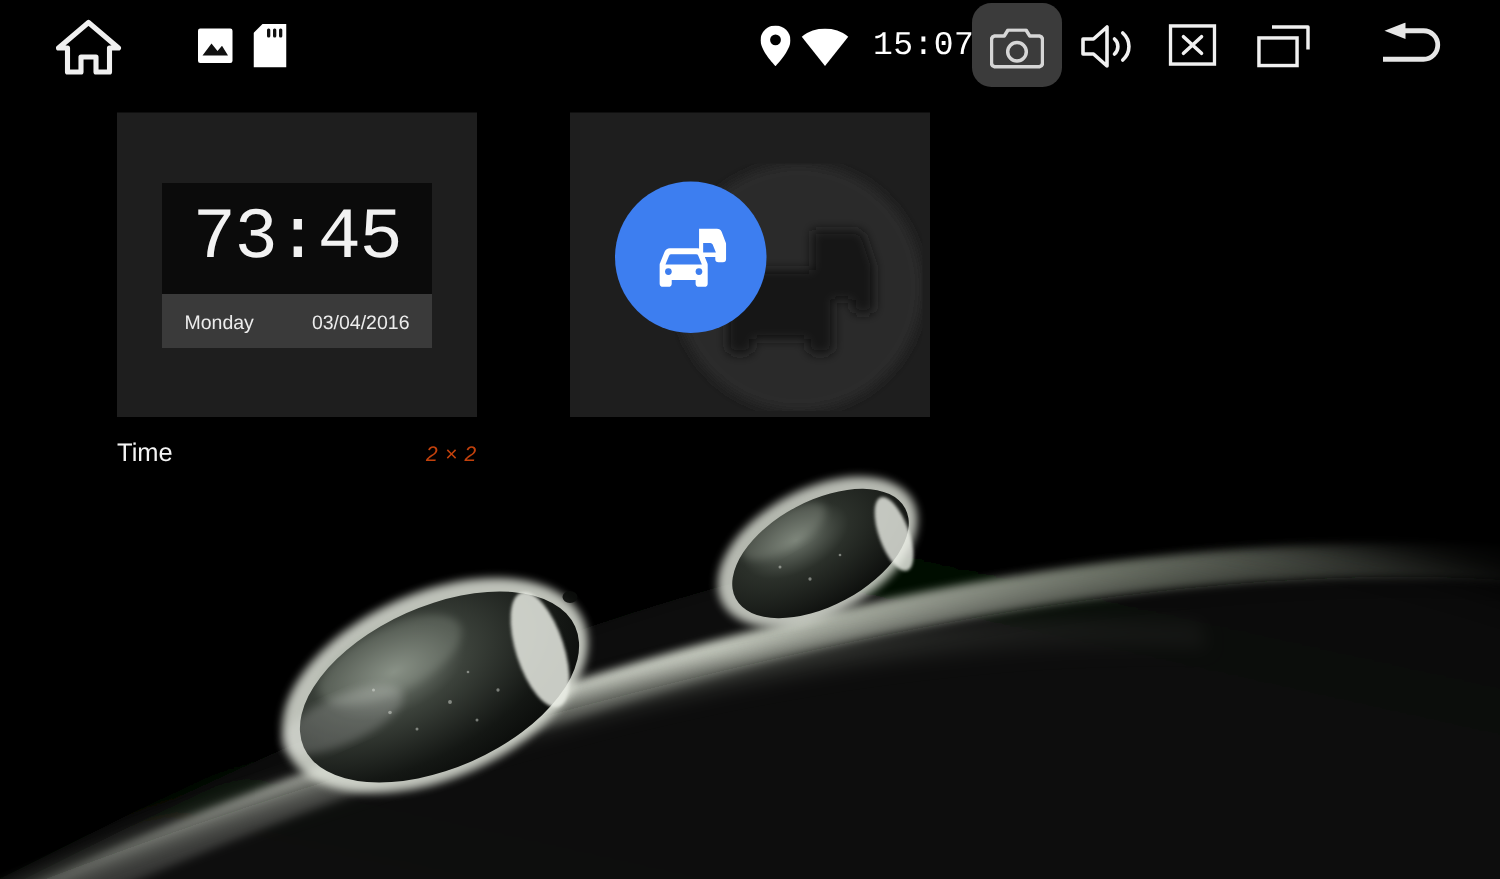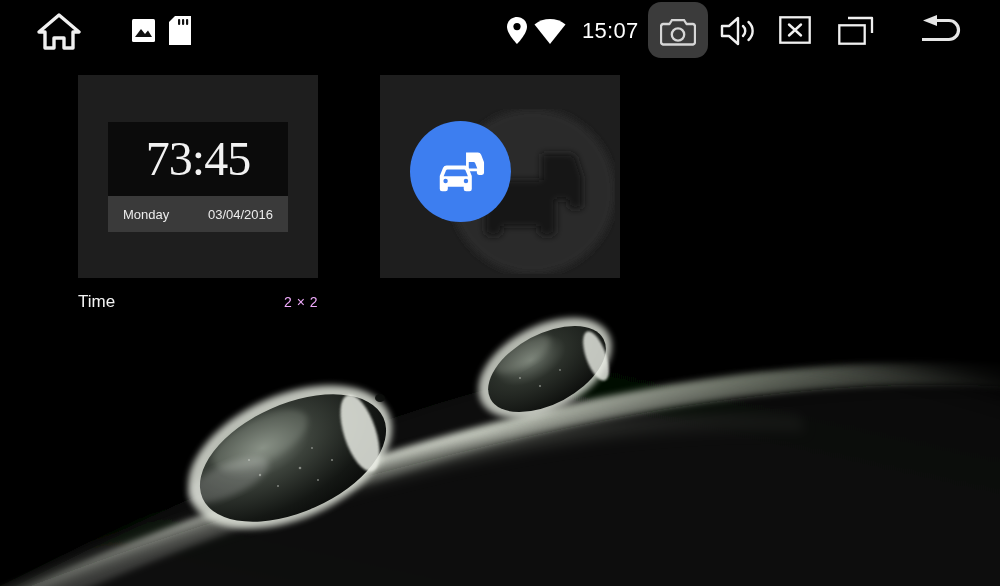--- a/index.html
+++ b/index.html
@@ -42,20 +42,21 @@
   }
   #clock-text {
     position:absolute;
     left:582px; top:18px;
     width:62px;
     font-size:22px;
     color:#ffffff;
     letter-spacing:0.3px;
     text-align:left;
     white-space:nowrap;
+    font-family:Liberation Mono, monospace;
   }
   #camera-highlight {
     position:absolute;
     left:648px; top:2px;
     width:60px; height:56px;
     background:#3b3b3b;
     border-radius:13px;
   }
 
   
@@ -78,21 +79,21 @@
     width:180px; height:74px;
     background:#0b0b0b;
     display:flex; align-items:center; justify-content:center;
   }
   #clock-digits {
     font-size:48px;
     font-weight:300;
     color:#f2f2f2;
     letter-spacing:-1px;
     line-height:1;
-    font-family:Liberation Serif, serif;
+    font-family:Liberation Mono, monospace;
   }
   #clock-date-bar {
     width:180px; height:36px;
     background:#3a3a3a;
     display:flex; align-items:center;
     justify-content:space-between;
     padding:0 15px;
   }
   #clock-day, #clock-date {
     font-size:13px; color:#ececec;
@@ -119,21 +120,21 @@
     position:absolute;
     z-index:5;
     display:flex;
     align-items:baseline;
     justify-content:space-between;
     width:240px;
   }
   #caption-time { left:78px; top:292px; }
   #caption-traffic { left:380px; top:292px; }
   .cap-name { font-size:17px; color:#f4f4f4; }
-  .cap-size { font-size:14px; color:#f0abfc; letter-spacing:0.5px; }
+  .cap-size { font-size:14px; color:#c2410c; letter-spacing:0.5px;font-style:italic; }
 </style>
 </head>
 <body>
 
 <div id="screen">
 
   <div id="wallpaper">
     <div class="leaf-wrap">
       <svg width="1120" height="330" viewBox="0 0 1120 330">
         <defs>

